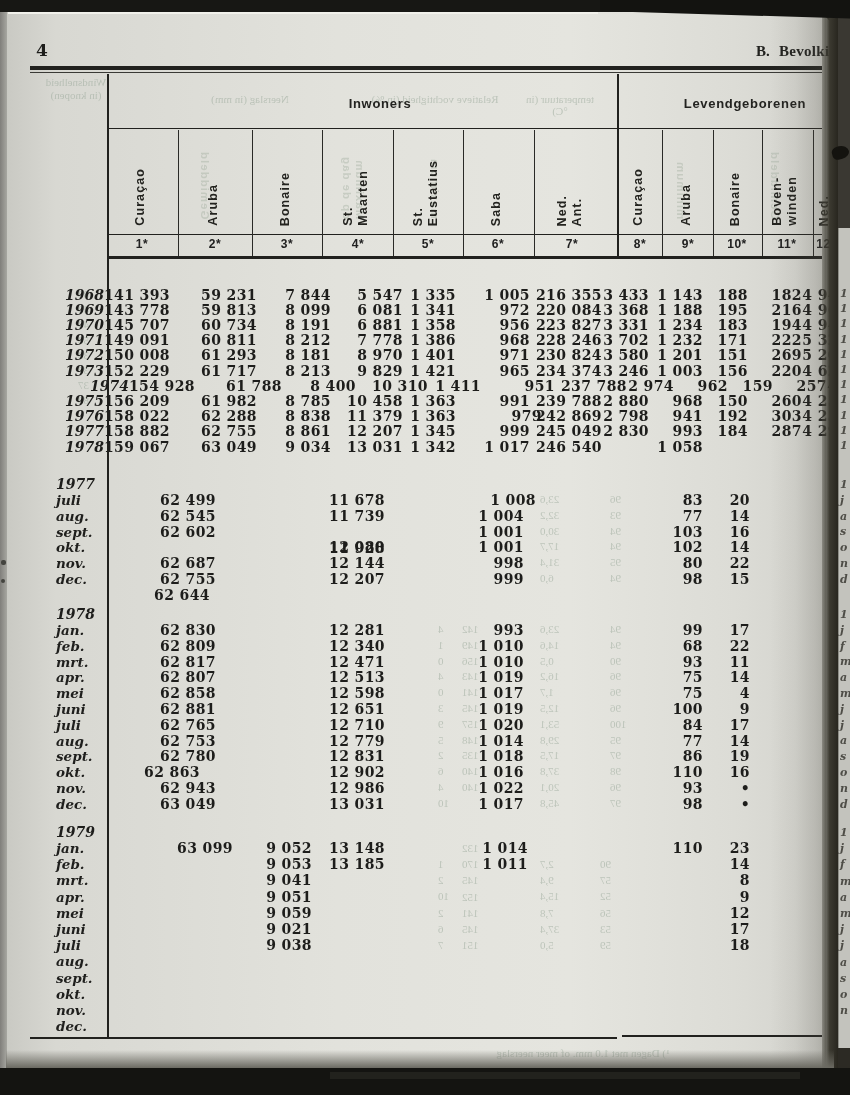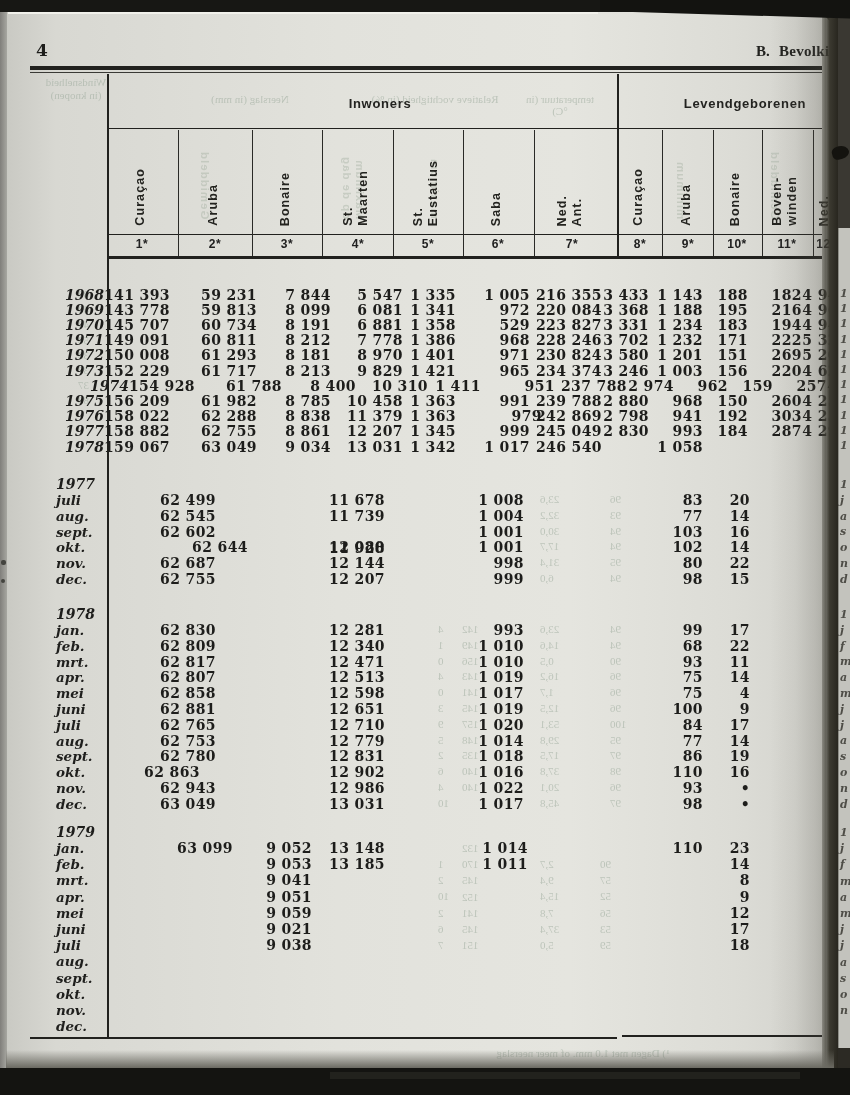--- a/index.html
+++ b/index.html
@@ -158,21 +158,21 @@
         <div class="cell" style="right: 48px;">216</div>
         <div class="cell" style="right: 12px;">4 96</div>
       </div>
       <div class="trow" style="top: 316.9px;">
         <div class="rl-year" style="right: 746px;">1970</div>
         <div class="cell" style="right: 680px;">145 707</div>
         <div class="cell" style="right: 593px;">60 734</div>
         <div class="cell" style="right: 519px;">8 191</div>
         <div class="cell" style="right: 447px;">6 881</div>
         <div class="cell" style="right: 394px;">1 358</div>
-        <div class="cell" style="right: 320px;">529</div>
+        <div class="cell" style="right: 320px;">956</div>
         <div class="cell" style="right: 248px;">223 827</div>
         <div class="cell" style="right: 201px;">3 331</div>
         <div class="cell" style="right: 147px;">1 234</div>
         <div class="cell" style="right: 102px;">183</div>
         <div class="cell" style="right: 48px;">194</div>
         <div class="cell" style="right: 12px;">4 94</div>
       </div>
       <div class="trow" style="top: 332.1px;">
         <div class="rl-year" style="right: 746px;">1971</div>
         <div class="cell" style="right: 680px;">149 091</div>
@@ -287,21 +287,21 @@
         <div class="cell" style="right: 394px;">1 342</div>
         <div class="cell" style="right: 320px;">1 017</div>
         <div class="cell" style="right: 248px;">246 540</div>
         <div class="cell" style="right: 147px;">1 058</div>
       </div>
       <div class="sechead" style="top: 476px;">1977</div>
       <div class="trow" style="top: 492px;">
         <div class="rl-month">juli</div>
         <div class="cell" style="right: 634px;">62 499</div>
         <div class="cell" style="right: 465px;">11 678</div>
-        <div class="cell" style="right: 326px; margin-left: 24px;">1 008</div>
+        <div class="cell" style="right: 314px; margin-left: 24px;">1 008</div>
         <div class="cell" style="right: 147px;">83</div>
         <div class="cell" style="right: 100px;">20</div>
       </div>
       <div class="trow" style="top: 507.8px;">
         <div class="rl-month">aug.</div>
         <div class="cell" style="right: 634px;">62 545</div>
         <div class="cell" style="right: 465px;">11 739</div>
         <div class="cell" style="right: 326px;">1 004</div>
         <div class="cell" style="right: 147px;">77</div>
         <div class="cell" style="right: 100px;">14</div>
@@ -309,21 +309,21 @@
       <div class="trow" style="top: 523.6px;">
         <div class="rl-month">sept.</div>
         <div class="cell" style="right: 634px;">62 602</div>
         <div class="cell" style="right: 465px; margin-top: 16px;">11 928</div>
         <div class="cell" style="right: 326px;">1 001</div>
         <div class="cell" style="right: 147px;">103</div>
         <div class="cell" style="right: 100px;">16</div>
       </div>
       <div class="trow" style="top: 539.4px;">
         <div class="rl-month">okt.</div>
-        <div class="cell" style="right: 602px;">62 644</div>
+        <div class="cell" style="right: 640px; margin-top: 48px;">62 644</div>
         <div class="cell" style="right: 465px;">12 080</div>
         <div class="cell" style="right: 326px;">1 001</div>
         <div class="cell" style="right: 147px;">102</div>
         <div class="cell" style="right: 100px;">14</div>
       </div>
       <div class="trow" style="top: 555.2px;">
         <div class="rl-month">nov.</div>
         <div class="cell" style="right: 634px;">62 687</div>
         <div class="cell" style="right: 465px;">12 144</div>
         <div class="cell" style="right: 326px;">998</div>

